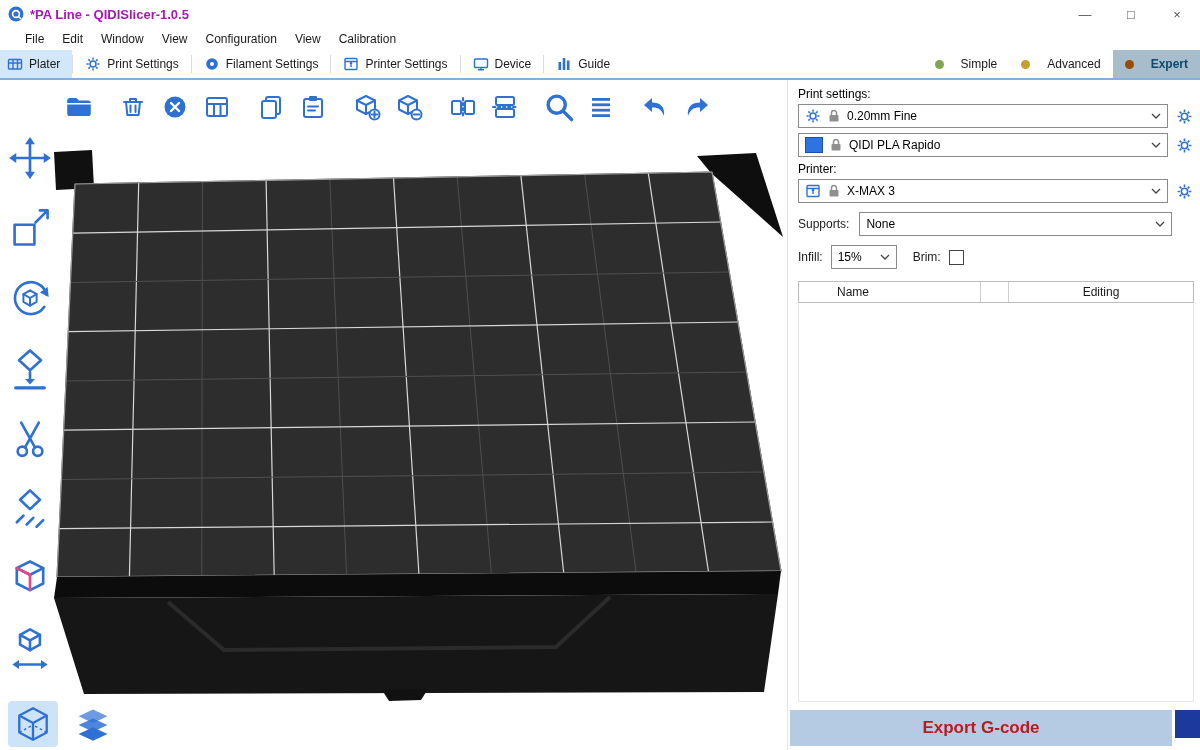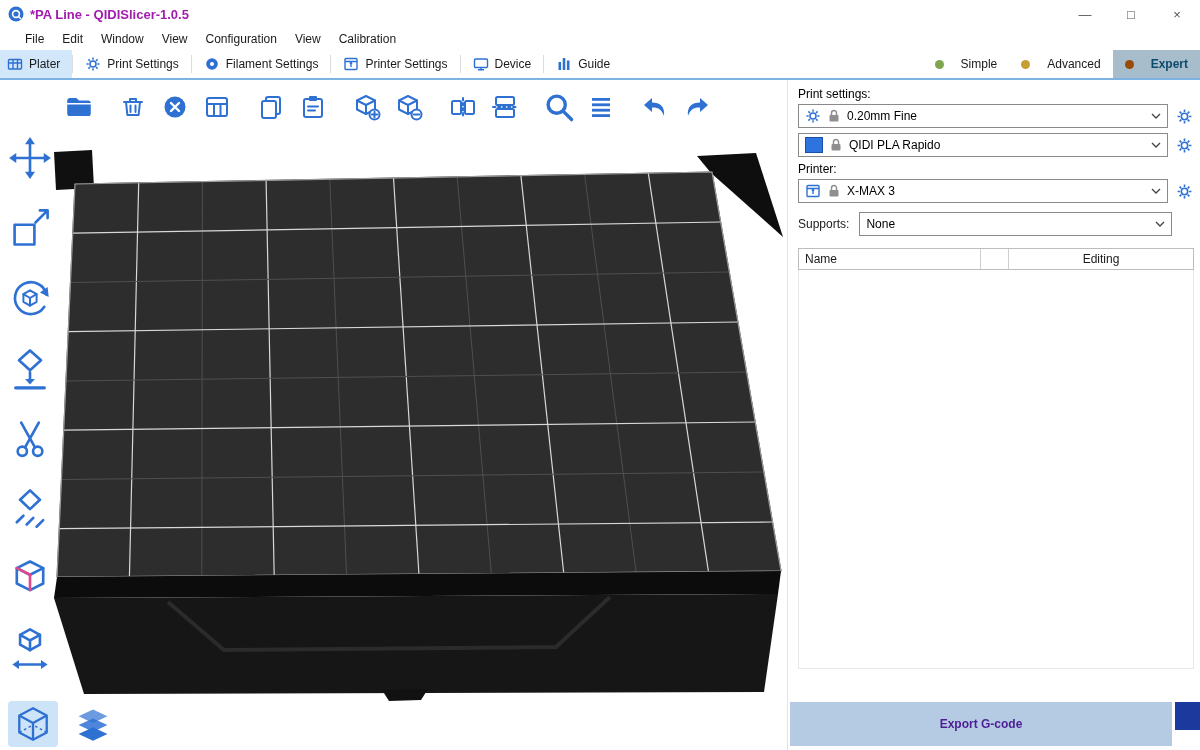--- a/index.html
+++ b/index.html
@@ -71,27 +71,27 @@
            align-items:center;justify-content:center;}
   .swatch{width:16px;height:14px;border:1px solid #1c4fa8;display:inline-block;}
   .row{display:flex;align-items:center;margin-top:9px;}
   .row .lbl{margin-right:8px;}
   .combo.supports{flex:0 1 auto;width:336px;margin-right:22px;margin-left:2px;gap:45px;}
   .combo.small{flex:0 0 auto;width:66px;}
   .checkbox{width:13px;height:13px;border:1px solid #444;background:#fff;display:inline-block;}
   .objtable{margin-top:12px;}
   .thead{display:flex;height:22px;border:1px solid #bdbdbd;box-sizing:border-box;}
   .th{display:flex;align-items:center;box-sizing:border-box;border-right:1px solid #cfcfcf;}
-  .th.name{flex:1;padding-left:6px;}
+  .th.name{flex:1;padding-left:6px;margin-left:32px;}
   .th.mid{width:28px;}
   .th.edit{width:184px;justify-content:center;border-right:none;}
   .tbody{height:398px;border:1px solid #e8e8e8;border-top:none;background:#fff;}
   .exportrow{position:absolute;left:2px;right:0;bottom:4px;display:flex;gap:3px;}
-  .exportbtn{flex:1;height:44px;border:0;background:#b5cbe4;color:#4c1d95;
-             font-weight:bold;font-size:12px;font-family:"Liberation Sans",sans-serif;}
+  .exportbtn{flex:1;height:36px;border:0;background:#b5cbe4;color:#b91c1c;
+             font-weight:bold;font-size:17px;font-family:"Liberation Sans",sans-serif;}
   .exportsq{width:25px;height:28px;border:0;background:#1c3a9e;}
 </style>
 </head>
 <body>
 
 <div class="win">
 
   <div class="titlebar">
     <span class="appicon">
       <svg viewBox="0 0 16 16">
@@ -516,20 +516,33 @@
         <div class="combo supports">
           <span class="cval">None</span>
           <span class="chev">
               <svg width="10" height="6" viewBox="0 0 10 6">
                 <path d="M1 1l4 4 4-4" stroke="#444" fill="none" stroke-width="1.3"></path>
               </svg>
             </span>
         </div>
       </div>
 
+      <div class="row">
+        <span class="lbl">Infill:</span>
+        <div class="combo small">
+          <span class="cval">15%</span>
+          <span class="chev">
+              <svg width="10" height="6" viewBox="0 0 10 6">
+                <path d="M1 1l4 4 4-4" stroke="#444" fill="none" stroke-width="1.3"></path>
+              </svg>
+            </span>
+        </div>
+        <span class="lbl" style="margin-left:16px;">Brim:</span>
+        <span class="checkbox"></span>
+      </div>
 
       <div class="objtable">
         <div class="thead">
           <div class="th name">Name</div>
           <div class="th mid"></div>
           <div class="th edit">Editing</div>
         </div>
         <div class="tbody"></div>
       </div>
 

